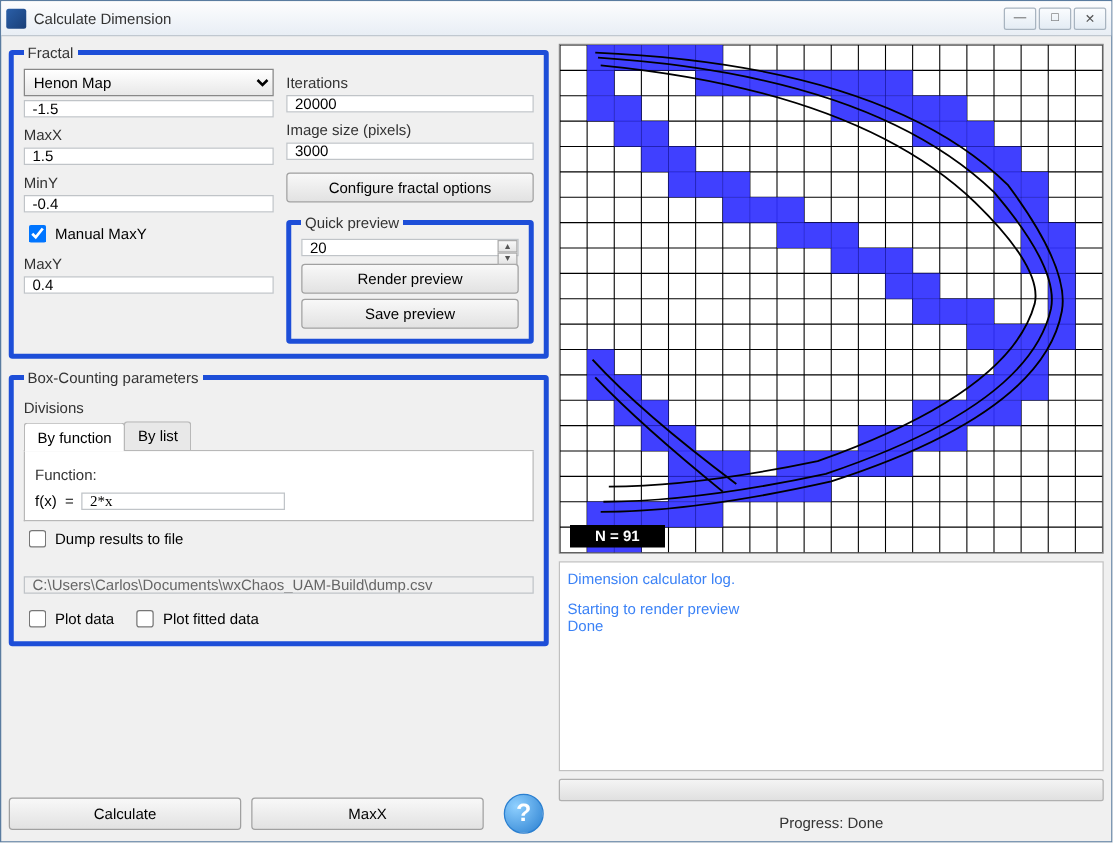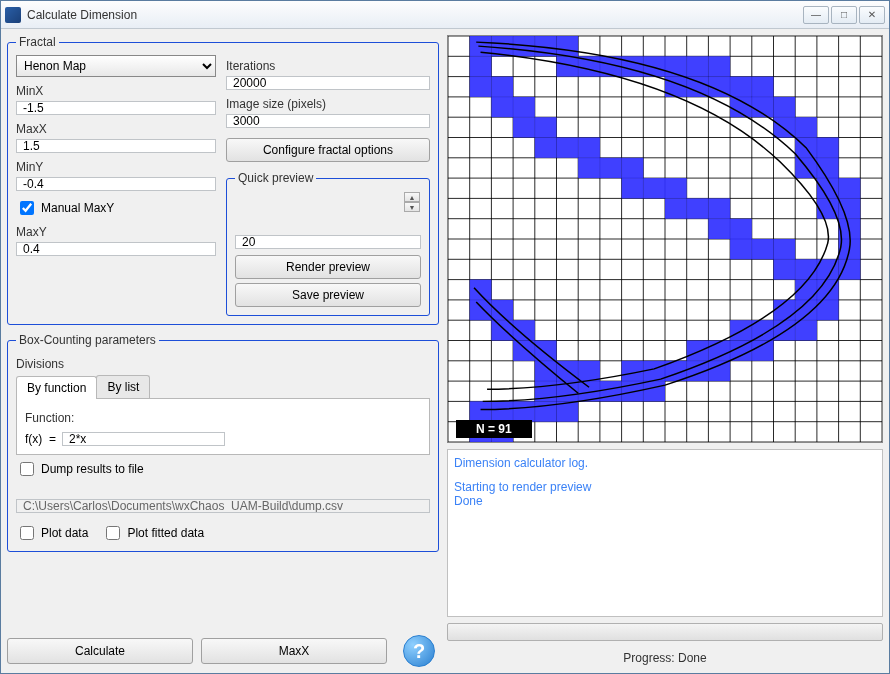--- a/index.html
+++ b/index.html
@@ -6,35 +6,35 @@
 body { margin: 0; background: #e8e8e8; }
 .window { width: 890px; height: 674px; background: #f0f0f0; border: 1px solid #5a7ca0; position: relative; }
 .titlebar { height: 28px; background: linear-gradient(#fdfdfe, #e8eef5); border-bottom: 1px solid #c0c8d0; display: flex; align-items: center; padding: 0 4px; }
 .titlebar .app-icon { width: 16px; height: 16px; background: linear-gradient(135deg,#2a5fa8,#1a3f78); margin-right: 6px; border-radius: 2px; }
 .titlebar .title { flex: 1; color: #333; }
 .winbtns { display: flex; gap: 2px; }
 .winbtn { width: 26px; height: 18px; border: 1px solid #a8b4c0; background: linear-gradient(#fafcfe,#e4ecf4); border-radius: 2px; display: flex; align-items: center; justify-content: center; font-size: 10px; color: #555; }
 .content { display: flex; height: calc(100% - 28px); padding: 6px; gap: 8px; }
 .left { width: 432px; display: flex; flex-direction: column; }
 .right { flex: 1; display: flex; flex-direction: column; gap: 6px; }
-fieldset { border: 1px solid #1d4ed8; border-radius: 3px; padding: 6px 8px 8px; margin: 0; }
+fieldset { border: 4px solid #1d4ed8; border-radius: 3px; padding: 6px 8px 8px; margin: 0; }
 legend { color: #333; padding: 0 3px; }
 .row2 { display: flex; gap: 10px; }
 .col { display: flex; flex-direction: column; gap: 3px; }
 .col1 { width: 200px; }
 .col2 { flex: 1; }
 label { color: #333; margin-top: 4px; display: block; }
 input[type=text] { height: 14px; border: 1px solid #c0c4c8; background: #fff; padding: 0 6px; width: 100%; }
 input[type=text]:disabled { background: #f0f0f0; color: #666; }
 select { height: 22px; border: 1px solid #888; background: linear-gradient(#fff,#e8e8e8); width: 100%; padding: 0 3px; }
 .btn { height: 24px; border: 1px solid #a0a0a0; background: linear-gradient(#f8f8f8,#e2e2e2); border-radius: 3px; cursor: pointer; width: 100%; }
 .chk { display: flex; align-items: center; gap: 4px; margin-top: 4px; }
 .chk input { width: 14px; height: 14px; }
 .spinner-wrap { position: relative; width: 100px; }
-.spinner-wrap input { padding-right: 18px; margin-top: 44px; }
+.spinner-wrap input { padding-right: 18px; }
 .spin-btns { position: absolute; right: 1px; top: 1px; width: 16px; height: 20px; display: flex; flex-direction: column; }
 .spin-btns div { flex:1; border:1px solid #aaa; background: linear-gradient(#f8f8f8,#e4e4e4); font-size:7px; display:flex; align-items:center; justify-content:center; color:#555; }
 .tabs { display: flex; border-bottom: 1px solid #b8b8b8; }
 .tab { padding: 4px 10px; border: 1px solid #b8b8b8; border-bottom: none; background: #e8e8e8; margin-right: -1px; border-radius: 3px 3px 0 0; }
 .tab.active { background: #fff; position: relative; top: 1px; }
 .tabbody { border: 1px solid #b8b8b8; border-top: none; padding: 8px; background: #fff; }
 .bottom-btns { display: flex; gap: 8px; margin-top: auto; align-items: center; padding-top: 8px; }
 .bottom-btns .btn { width: 186px; height: 26px; }
 .help { width: 32px; height: 32px; border-radius: 50%; background: radial-gradient(circle at 30% 30%, #8fd0ff, #2a7fd0); border: 1px solid #2a7fd0; color: #fff; font-size: 20px; font-weight: bold; display:flex; align-items:center; justify-content:center; margin-left: 8px;}
 .preview { width: 100%; height: 408px; border: 1px solid #888; background: #fff; position: relative; }
@@ -62,21 +62,20 @@
   <div class="content">
 
     <div class="left">
       <fieldset>
         <legend>Fractal</legend>
         <div class="row2">
           <div class="col col1">
             <select>
               <option>Henon Map</option>
             </select>
-            <label>MinX</label>
             <input type="text" value="-1.5" style="">
             <label>MaxX</label>
             <input type="text" value="1.5" style="">
             <label>MinY</label>
             <input type="text" value="-0.4" style="">
             <div class="chk">
               <input type="checkbox" checked="" style="">
               <span>Manual MaxY</span>
             </div>
             <label>MaxY</label>
@@ -114,21 +113,21 @@
         <div class="tabs">
           <div class="tab active">By function</div>
           <div class="tab">By list</div>
         </div>
         <div class="tabbody">
           <div class="row2">
             <div class="col" style="width:200px">
               <label>Function:</label>
               <div class="funcrow">
                 <span style="white-space:pre">f(x)  =</span>
-                <input type="text" style="flex: 1 1 0%;" value="2*x">
+                <input type="text" style="flex: 1 1 0%; font-family: Liberation Serif, serif;" value="2*x">
               </div>
             </div>
           </div>
         </div>
         <div class="chk">
             <input type="checkbox" style="">
             <span>Dump results to file</span>
           </div>
         <input type="text" disabled="" style="margin-top: 20px;" value="C:\Users\Carlos\Documents\wxChaos_UAM-Build\dump.csv">
         <div style="display:flex; gap:14px; margin-top:6px">

